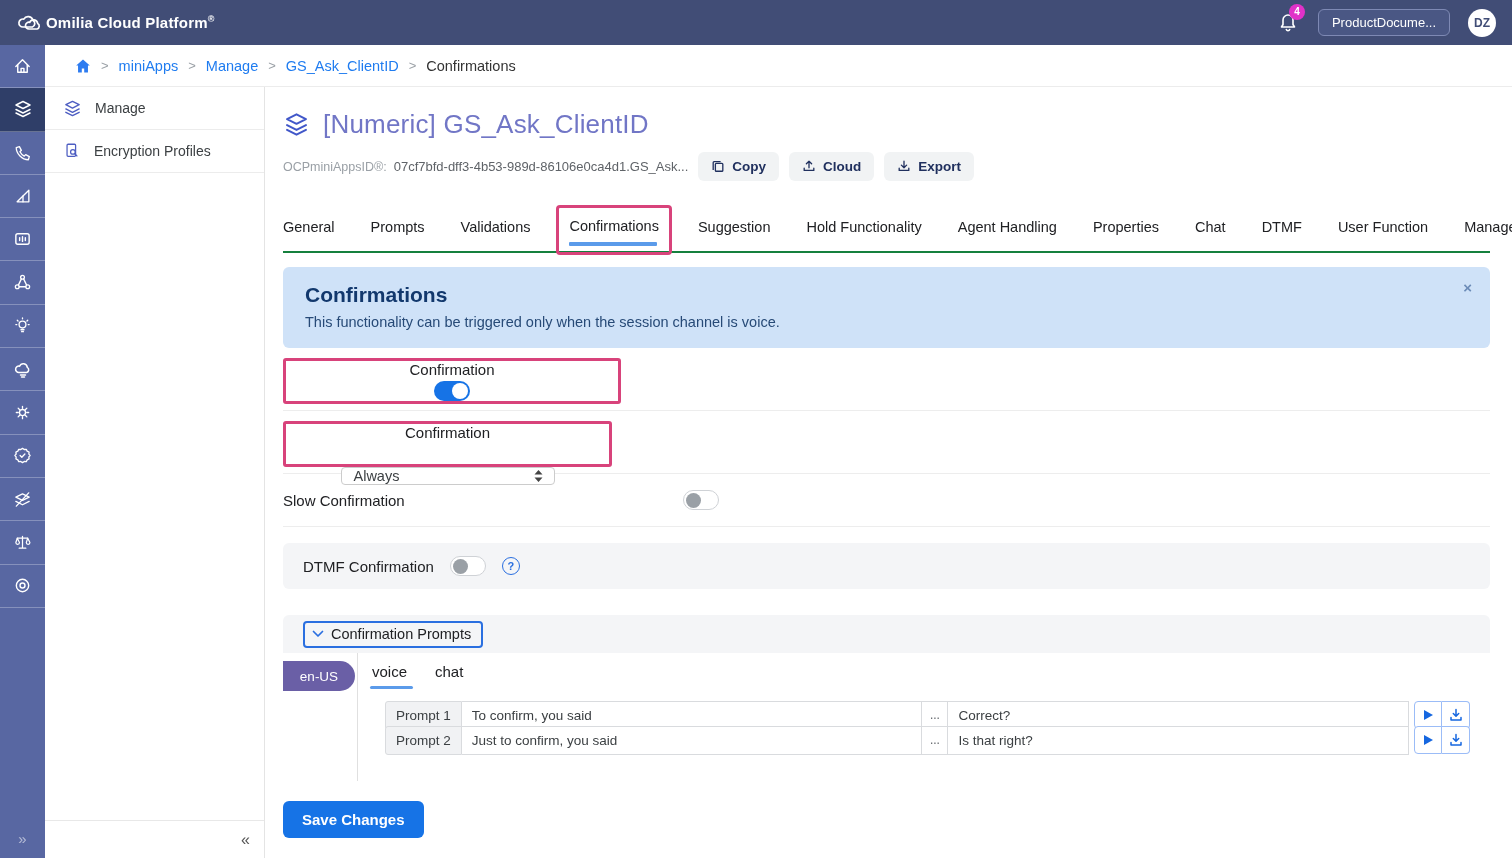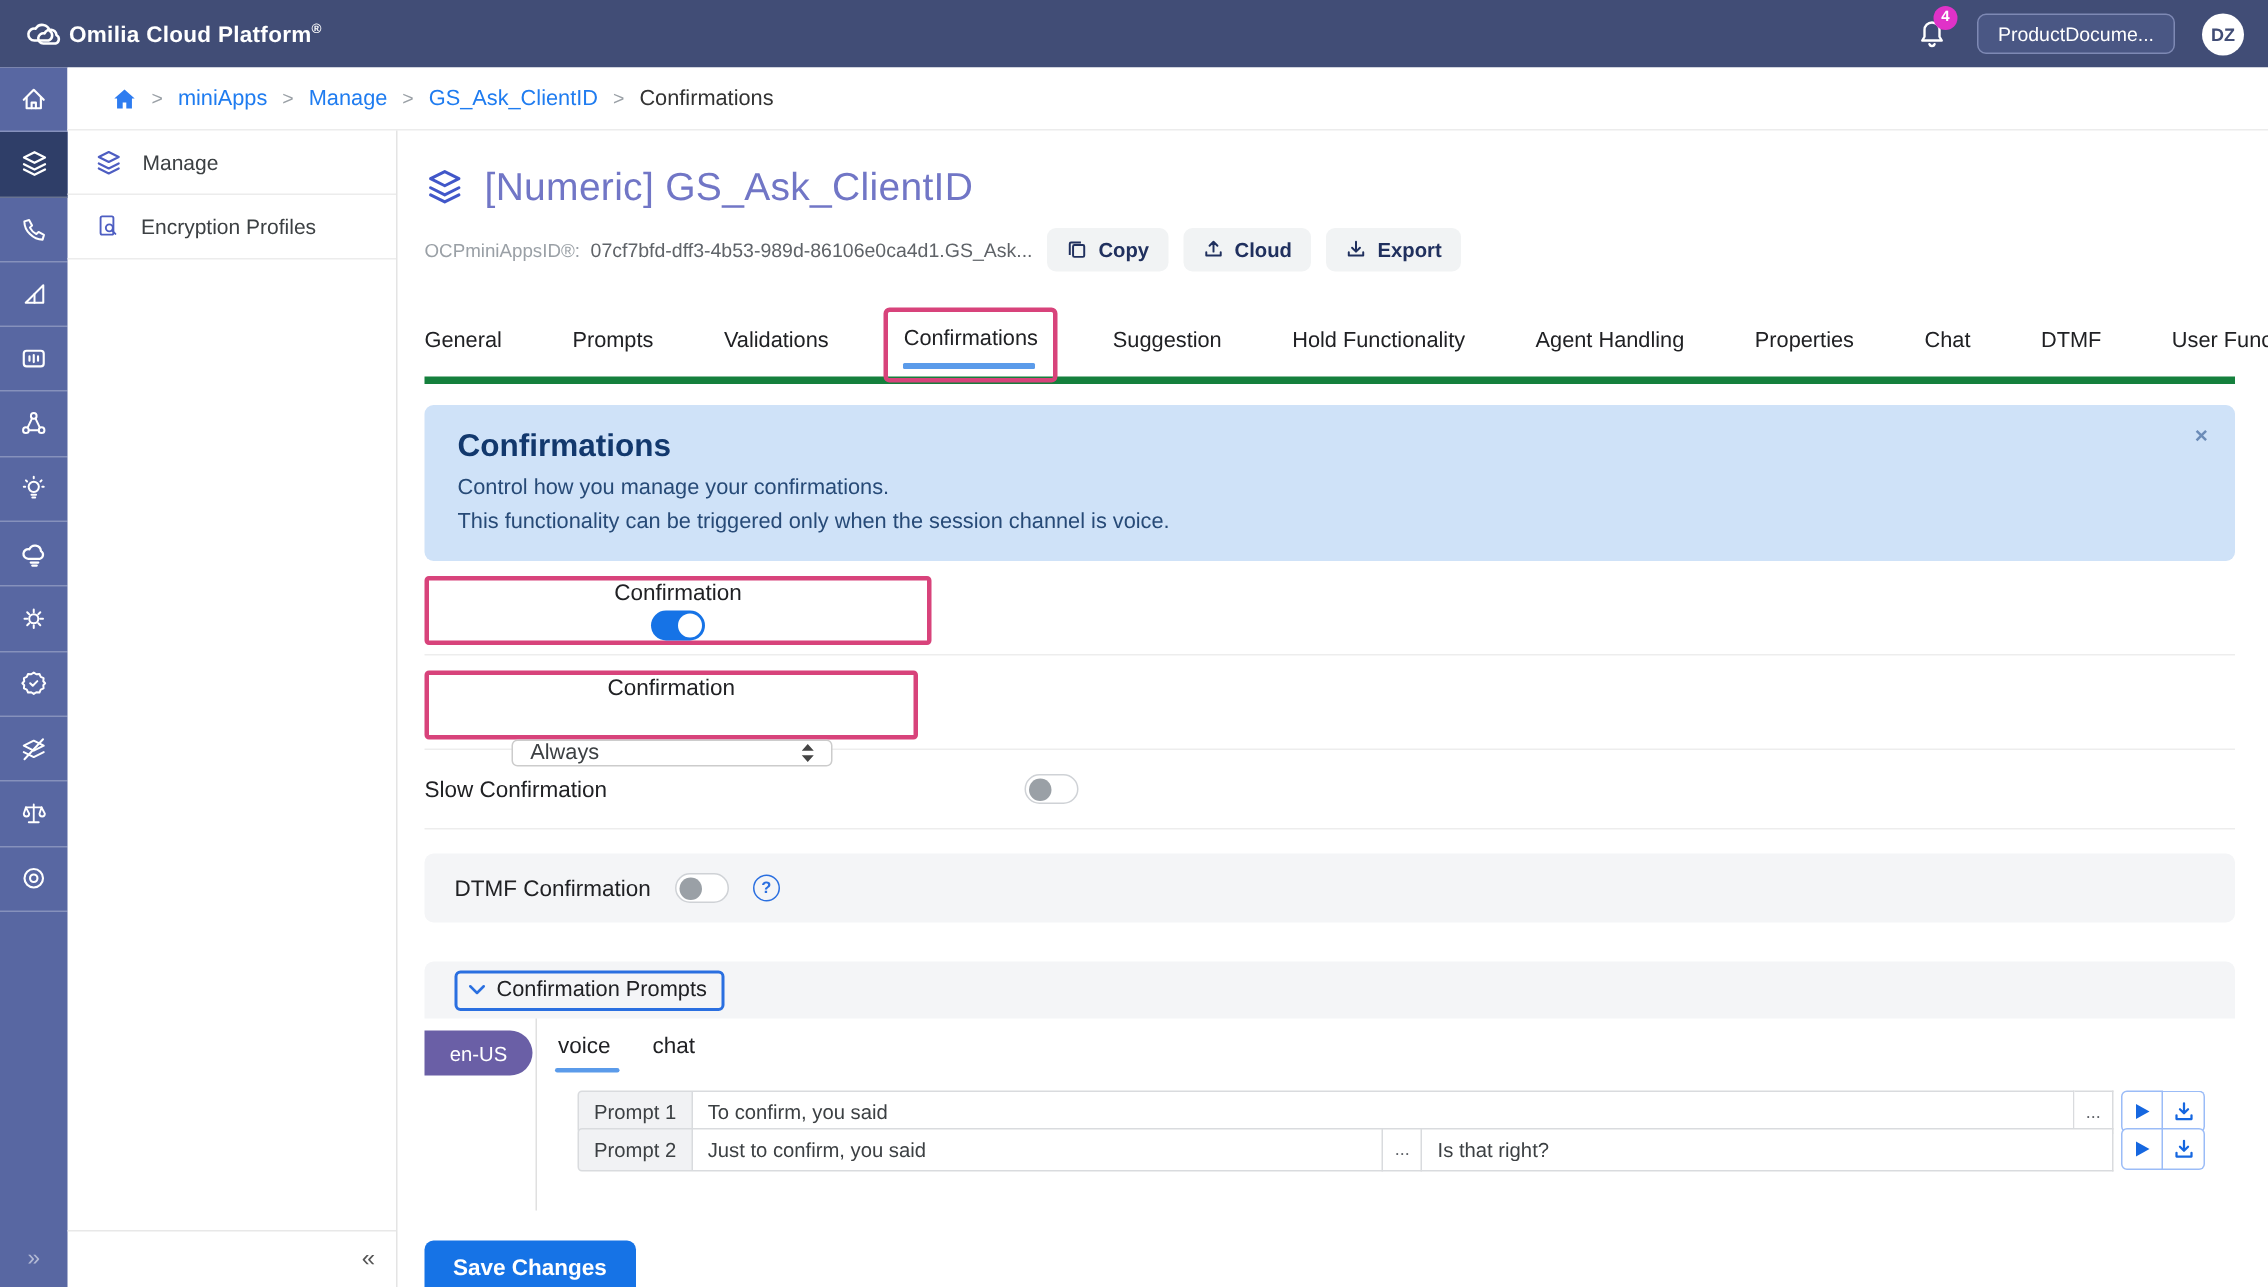--- a/index.html
+++ b/index.html
@@ -54,22 +54,22 @@
   .title-row { margin-top:22px; display:flex; align-items:center; gap:13px; }
   .page-title { font-size:26px; color:#7176c6; font-weight:500; letter-spacing:.2px; }
   .id-row { margin-top:12px; display:flex; align-items:center; }
   .id-label { font-size:12.5px; color:#9aa0a6; }
   .id-value { font-size:13px; color:#5f6368; margin-left:7px; }
   .chip-btn { background:#f1f3f4; border:none; border-radius:6px; padding:7px 13px;
     font-size:13.5px; font-weight:bold; color:#20305e; display:flex; align-items:flex-start;
     gap:7px; margin-left:10px; cursor:pointer; font-family:inherit; }
 
   
-  .tabs-row { margin-top:24px; display:flex; align-items:flex-end; gap:47px;
-    border-bottom:5px solid #15803d; font-size:14.5px; color:#202124; }
+  .tabs-row { margin-top:24px; display:flex; align-items:flex-end; gap:36px;
+    border-bottom:2px solid #15803d; font-size:14.5px; color:#202124; }
   .tab { padding:12px 0 16px; cursor:pointer; white-space:nowrap; }
   .annot-tab { border:3px solid #d8437b; border-radius:4px; padding:0 10px;
     margin:0 -10px -4px; position:relative; }
   .annot-tab .tab { display:block; padding:10px 0 18px; }
   .tab-underline { position:absolute; left:10px; right:12px; bottom:6px; height:4px;
     background:#5b9bea; border-radius:1px; }
 
   
   .banner { margin-top:14px; background:#cfe2f8; border-radius:6px; padding:16px 22px 18px;
     position:relative; }
@@ -362,21 +362,20 @@
           <span class="tab">Properties</span>
           <span class="tab">Chat</span>
           <span class="tab">DTMF</span>
           <span class="tab">User Function</span>
           <span class="tab">Manage Languages</span>
         </div>
 
         
         <div class="banner">
           <div class="banner-title">Confirmations</div>
-          <div class="banner-line">Control how you manage your confirmations.</div>
           <div class="banner-line">This functionality can be triggered only when the session channel is voice.</div>
           <span class="banner-close">×</span>
         </div>
 
         
         <div class="annot-row w1">
           <span class="setting-label">Confirmation</span>
           <span class="toggle on">
               <span class="knob"></span>
             </span>
@@ -434,20 +433,21 @@
             <div class="body-right">
               <div class="channel-tabs">
                 <span class="channel-tab active">voice</span>
                 <span class="channel-tab">chat</span>
               </div>
               <div class="prompt-rows">
                 <div class="prompt-row">
                   <span class="prompt-chip">Prompt 1</span>
                   <input class="prompt-input" value="To confirm, you said" style="">
                   <span class="dots-chip">...</span>
+                  <input class="prompt-input" value="Correct?" style="">
                   <span class="audio-btns">
                     <span class="audio-btn play">
                       <svg width="12" height="12" viewBox="0 0 12 12" fill="#1667e0">
                           <path d="M2 1l9 5-9 5z"></path>
                         </svg>
                     </span>
                     <span class="audio-btn download">
                       <svg width="14" height="14" viewBox="0 0 14 14" fill="none" stroke="#1667e0" stroke-width="1.5" stroke-linecap="round" stroke-linejoin="round">
                           <path d="M7 1.5V8M4.3 5.5L7 8.2 9.7 5.5"></path>
                           <path d="M2 9.5v2.5h10V9.5"></path>

